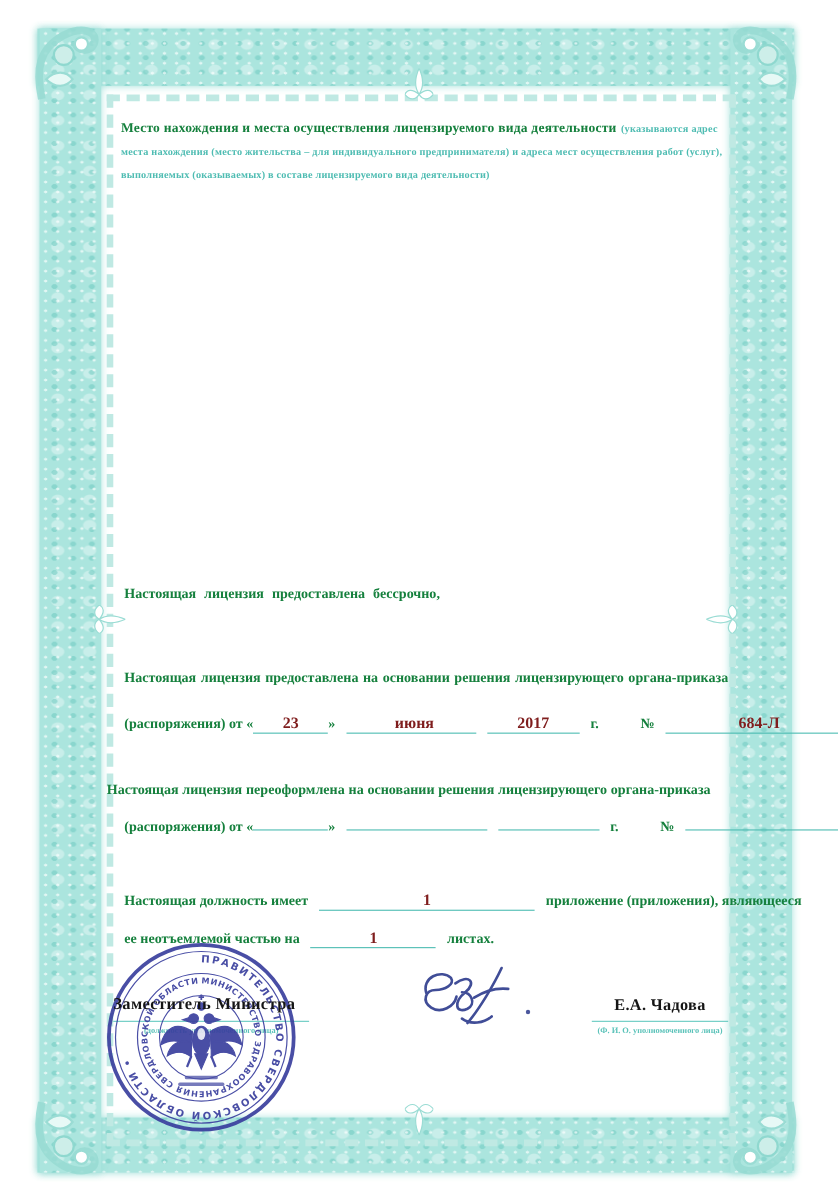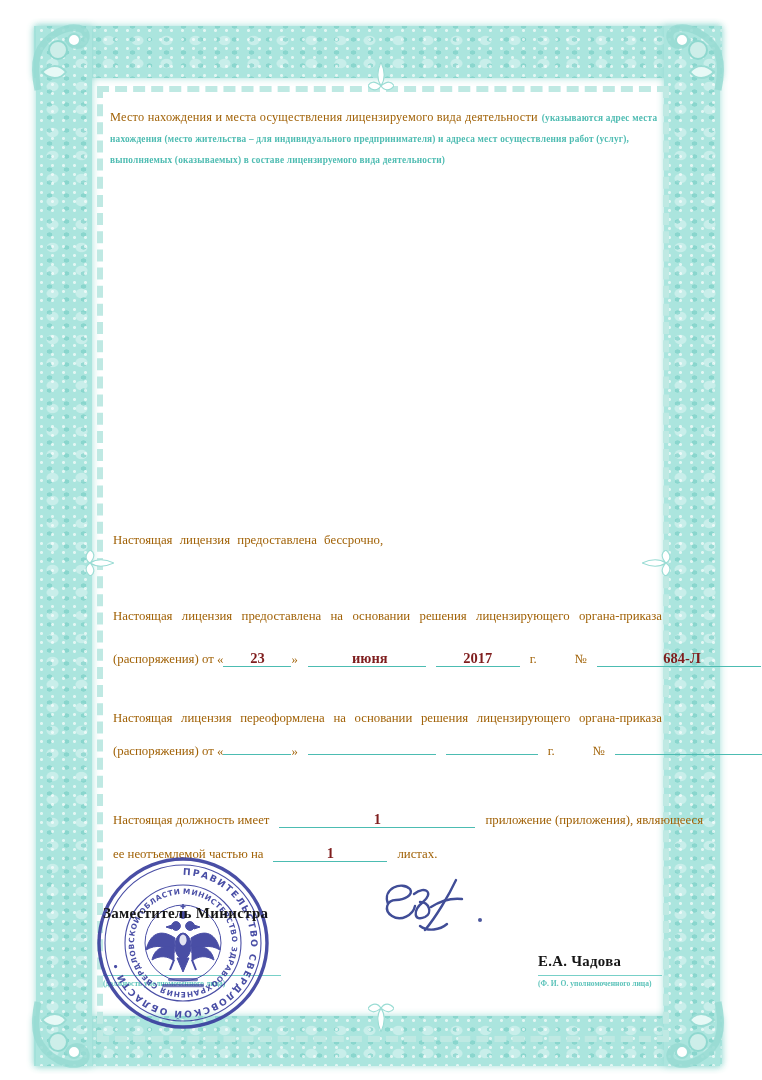--- a/index.html
+++ b/index.html
@@ -28,40 +28,40 @@
   .c-bl{left:28px;bottom:8px;transform:scaleY(-1);}
   .c-br{right:34px;bottom:8px;transform:scale(-1,-1);}
   .fleur{position:absolute;z-index:1;width:26px;height:30px;}
   .f-top{left:368px;top:62px;}
   .f-bottom{left:368px;bottom:48px;transform:scaleY(-1);}
   .f-left{left:86px;top:548px;transform:rotate(90deg);}
   .f-right{right:92px;top:548px;transform:rotate(-90deg);}
 
   
   .abs{position:absolute;z-index:2;}
-  .teal{color:#a16207;font-weight:normal;}
+  .teal{color:#15803d;font-weight:bold;}
   .teal-note{color:#4ebcb2;font-weight:bold;}
   .ink{color:#151515;font-weight:bold;}
   .loc{left:110px;top:106px;width:552px;line-height:1.3;}
   .loc .lead{font-size:12.3px;letter-spacing:.2px;}
   .loc .note{font-size:9.3px;letter-spacing:.2px;}
   .loc .addr{font-size:15px;line-height:1.45;margin-top:3px;letter-spacing:.2px;}
   .validity{left:113px;top:533px;font-size:12.8px;word-spacing:4px;}
   .fullline{left:113px;top:609px;width:549px;font-size:12.8px;text-align:justify;text-align-last:justify;}
-  .fullline2{left:113px;top:711px;width:549px;font-size:12.8px;text-align:justify;text-align-last:justify;}
+  .fullline2{left:97px;top:711px;width:549px;font-size:12.8px;text-align:justify;text-align-last:justify;}
   .form-row{left:113px;font-size:12.8px;white-space:nowrap;}
   .fill{display:inline-block;border-bottom:1.4px solid #4cbcb2;text-align:center;
         font-size:14.5px;color:#7f1d1d;font-weight:bold;line-height:1.05;vertical-align:baseline;}
   .fill.left{text-align:center;padding-left:6px;margin-top:10px;}
   .w70{width:68px;} .w110{width:112px;} .w85{width:84px;} .w160{width:158px;}
   .w130{width:128px;} .w95{width:92px;} .w185{width:168px;}
   .w195{width:196px;} .w115{width:114px;}
   .gap40{display:inline-block;width:38px;}
   .gap12{display:inline-block;width:10px;}
-  .sig-col{position:absolute;z-index:2;margin-top:47px;}
+  .sig-col{position:absolute;z-index:2;text-align:center;}
   .sig-line{border-bottom:1.2px solid rgba(96,200,190,.85);}
   .sig-caption{font-size:7.6px;color:#5cc3ba;font-weight:bold;margin-top:3px;white-space:nowrap;}
   .sig-name{font-size:14.8px;font-weight:bold;letter-spacing:.3px;}
   .pos-label{position:absolute;left:103px;top:905px;z-index:4;font-size:15px;font-weight:bold;letter-spacing:.3px;}
   .stamp{position:absolute;left:94px;top:854px;width:178px;height:178px;z-index:3;opacity:.92;}
   .sig-svg{position:absolute;left:368px;top:876px;width:140px;height:58px;z-index:3;}
 </style>
 </head>
 <body>
 

